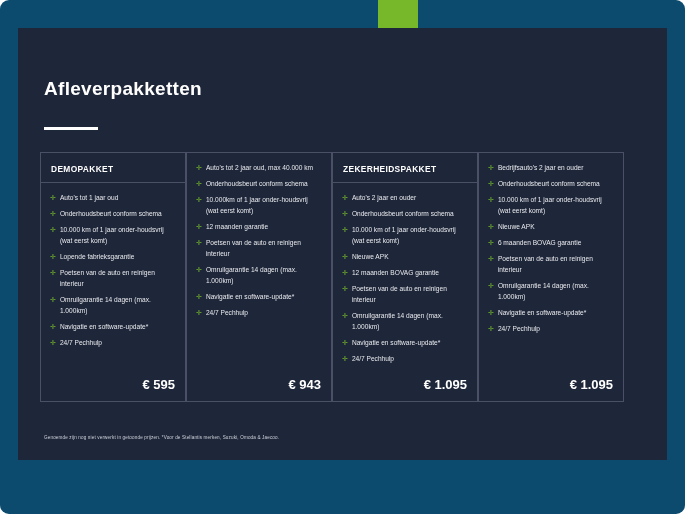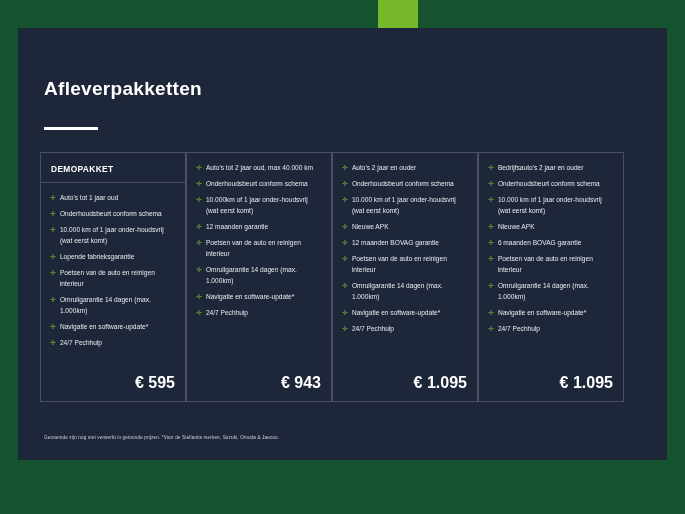--- a/index.html
+++ b/index.html
@@ -12,21 +12,22 @@
     height: 514px;
     font-family: "Liberation Sans", sans-serif;
     overflow: hidden;
     position: relative;
   }
   .slide {
     position: absolute;
     left: 0; top: 0;
     width: 685px;
     height: 514px;
-    background: #14532d;
+    background: #0c4a6e;
+    border-radius: 9px;
   }
   .green-bar {
     position: absolute;
     left: 378px;
     top: 0;
     width: 40px;
     height: 28px;
     background: #76b82a;
   }
   .panel {
@@ -97,21 +98,21 @@
   .feature-text {
     color: #e9eaee;
     font-size: 6.6px;
     line-height: 11px;
   }
   .price {
     position: absolute;
     right: 10px;
     bottom: 9px;
     color: #ffffff;
-    font-size: 16px;
+    font-size: 13px;
     font-weight: bold;
   }
   .footnote {
     position: absolute;
     left: 44px;
     top: 435px;
     color: #cfd2da;
     font-size: 4.6px;
     letter-spacing: 0.15px;
   }
@@ -200,20 +201,23 @@
           </div>
         <div class="feature">
             <span class="plus">✛</span>
             <span class="feature-text">24/7 Pechhulp</span>
           </div>
       </div>
       <div class="price">€ 943</div>
     </div>
 
     <div class="card">
+      <div class="card-head">
+        <div class="card-title">ZEKERHEIDSPAKKET</div>
+      </div>
       <div class="card-body">
         <div class="feature">
             <span class="plus">✛</span>
             <span class="feature-text">Auto's 2 jaar en ouder</span>
           </div>
         <div class="feature">
             <span class="plus">✛</span>
             <span class="feature-text">Onderhoudsbeurt conform schema</span>
           </div>
         <div class="feature">

